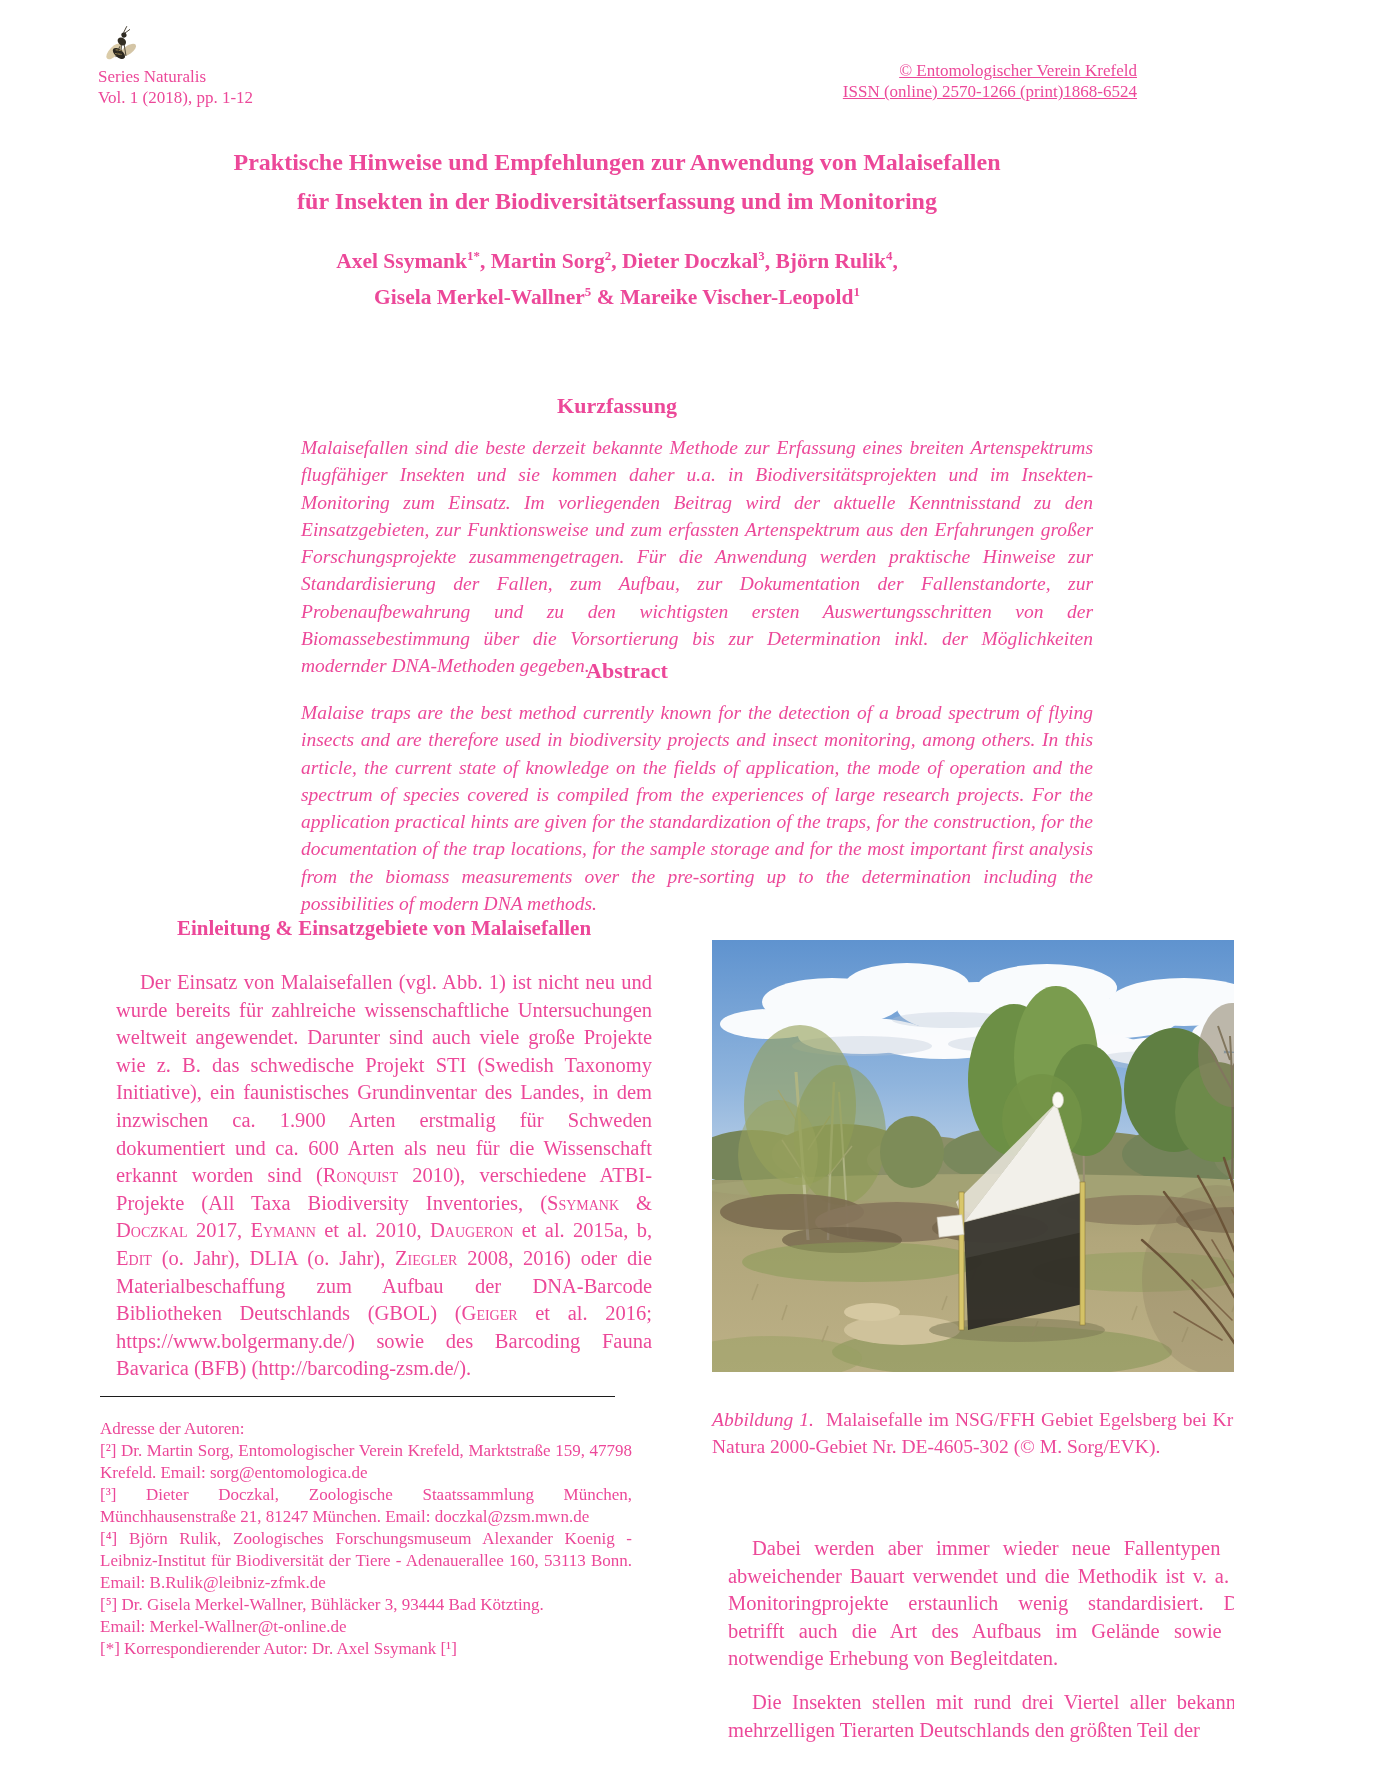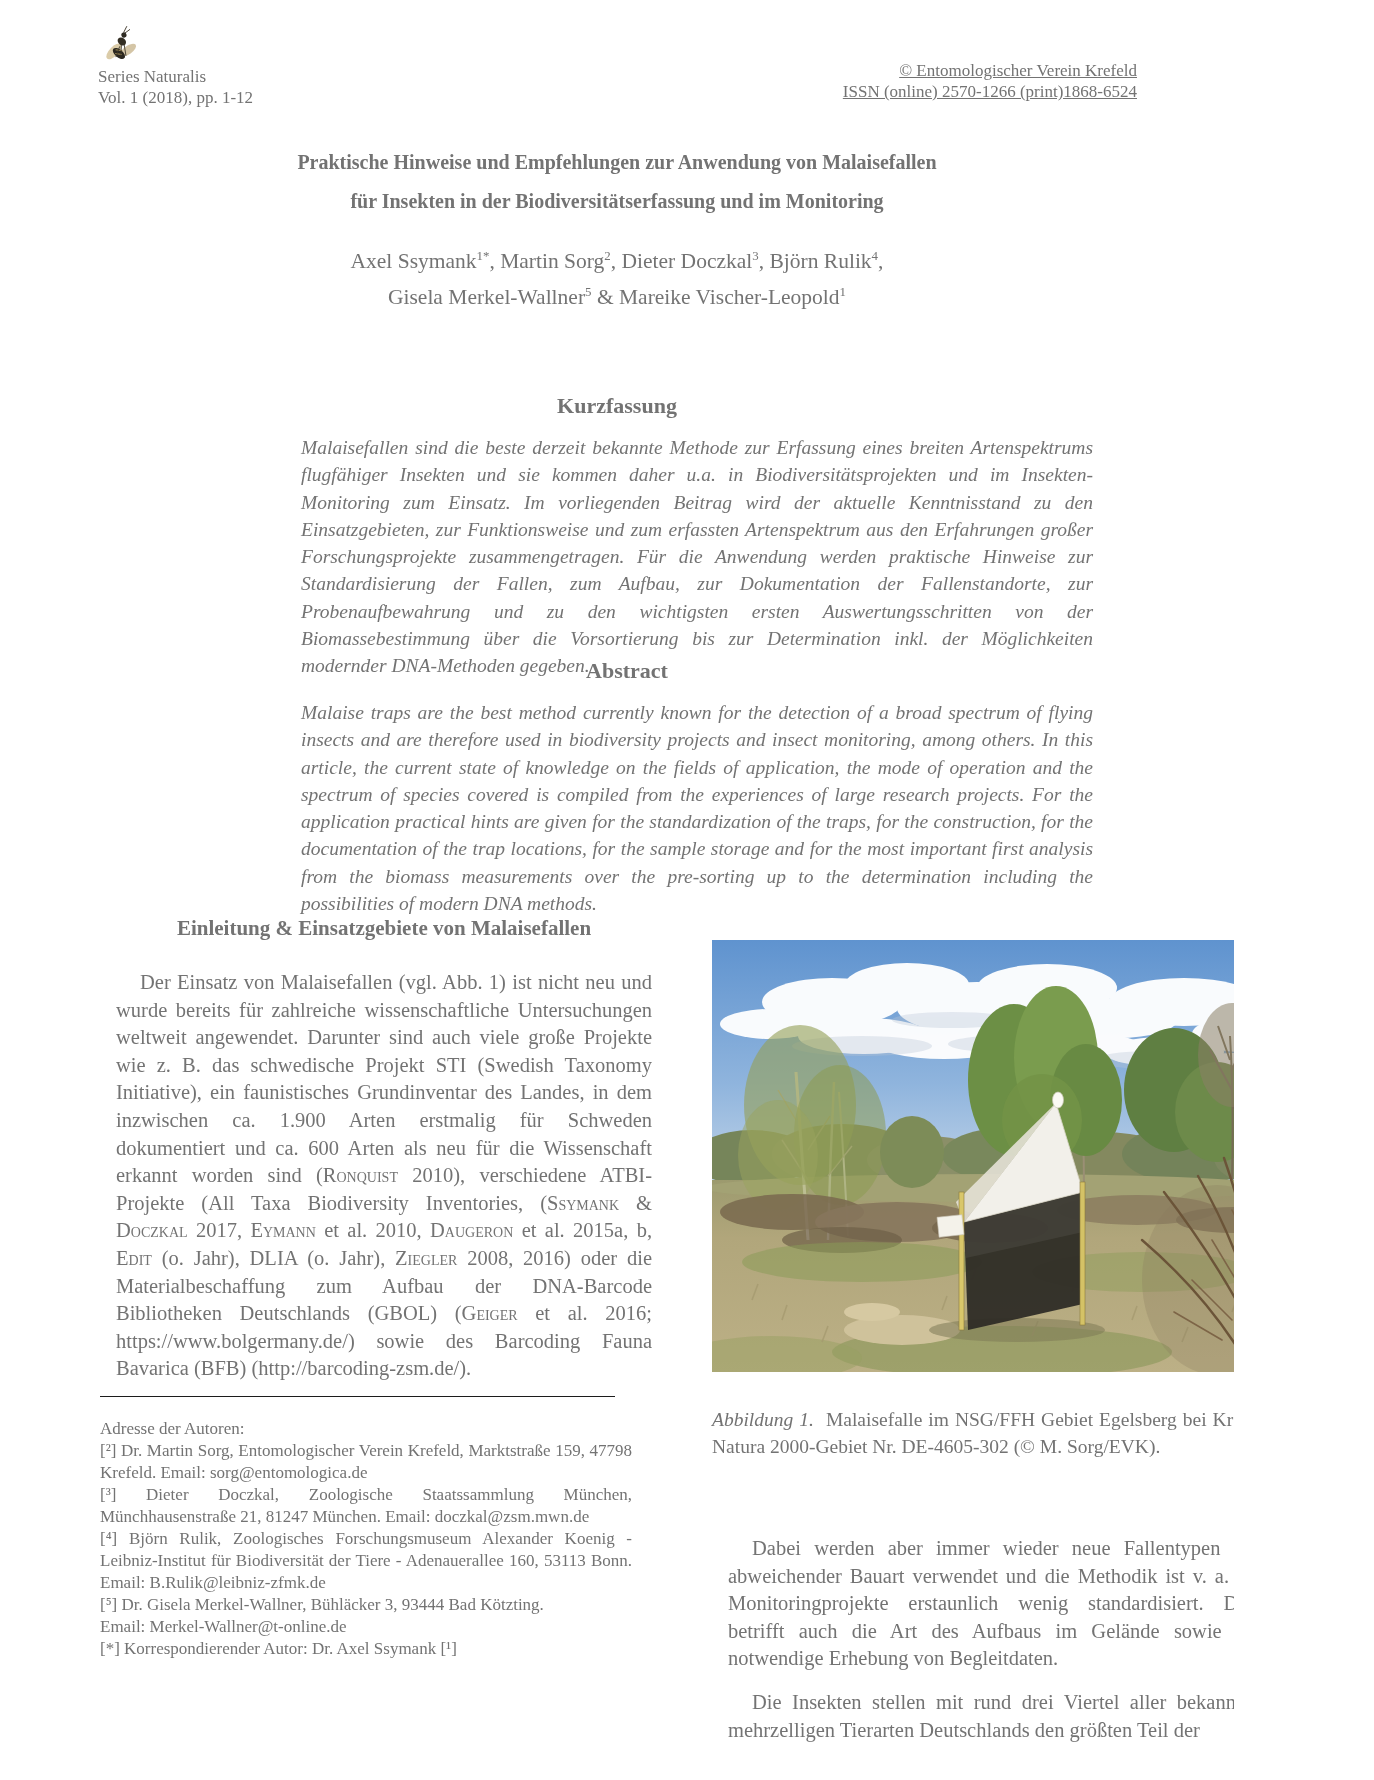--- a/index.html
+++ b/index.html
@@ -1,29 +1,29 @@
 <!DOCTYPE html>
 <html lang="de"><head>
 <meta charset="utf-8">
 <style>
   html,body{margin:0;padding:0;background:#ffffff;}
   .page{
     position:relative;width:1234px;height:1780px;background:#ffffff;
-    font-family:"Liberation Serif","DejaVu Serif",serif;color:#737373;overflow:hidden;
+    font-family:"Liberation Serif","DejaVu Serif",serif;color:#ec4899;overflow:hidden;
   }
   p{margin:16px;}
   sup{font-size:0.6em;line-height:0;}
   .sc{font-variant:small-caps;}
   
   .logo{position:absolute;left:100px;top:26px;width:42px;height:42px;}
   .hdr-left{position:absolute;left:98px;top:66px;font-size:17px;line-height:21px;}
   .hdr-right{position:absolute;right:97px;top:60px;text-align:right;font-size:17px;line-height:21px;text-decoration:underline;}
   
-  .title{position:absolute;left:80px;right:80px;top:143px;text-align:center;font-weight:bold;font-size:20px;line-height:39px;}
-  .authors{position:absolute;left:80px;right:80px;top:243px;text-align:center;font-weight:normal;font-size:21.5px;line-height:36px;}
+  .title{position:absolute;left:80px;right:80px;top:143px;text-align:center;font-weight:bold;font-size:24px;line-height:39px;}
+  .authors{position:absolute;left:80px;right:80px;top:243px;text-align:center;font-weight:bold;font-size:21.5px;line-height:36px;}
   
   .sec-head{position:absolute;left:0;right:0;text-align:center;font-weight:bold;font-size:22px;}
   .abs-text{position:absolute;left:301px;width:792px;font-style:italic;font-size:19.5px;line-height:27.3px;text-align:justify;}
   
   .col-left{position:absolute;left:100px;top:916px;width:568px;}
   .col-head{text-align:center;font-weight:bold;font-size:21px;margin-bottom:28px;}
   .body-text{font-size:20.5px;line-height:27.6px;text-align:justify;}
   .indent{text-indent:24px;}
   .fn-rule{position:absolute;left:100px;top:1396px;width:515px;border-top:1.6px solid #1c1c1c;}
   .footnotes{position:absolute;left:100px;top:1418px;width:532px;font-size:17px;line-height:22px;text-align:justify;}

